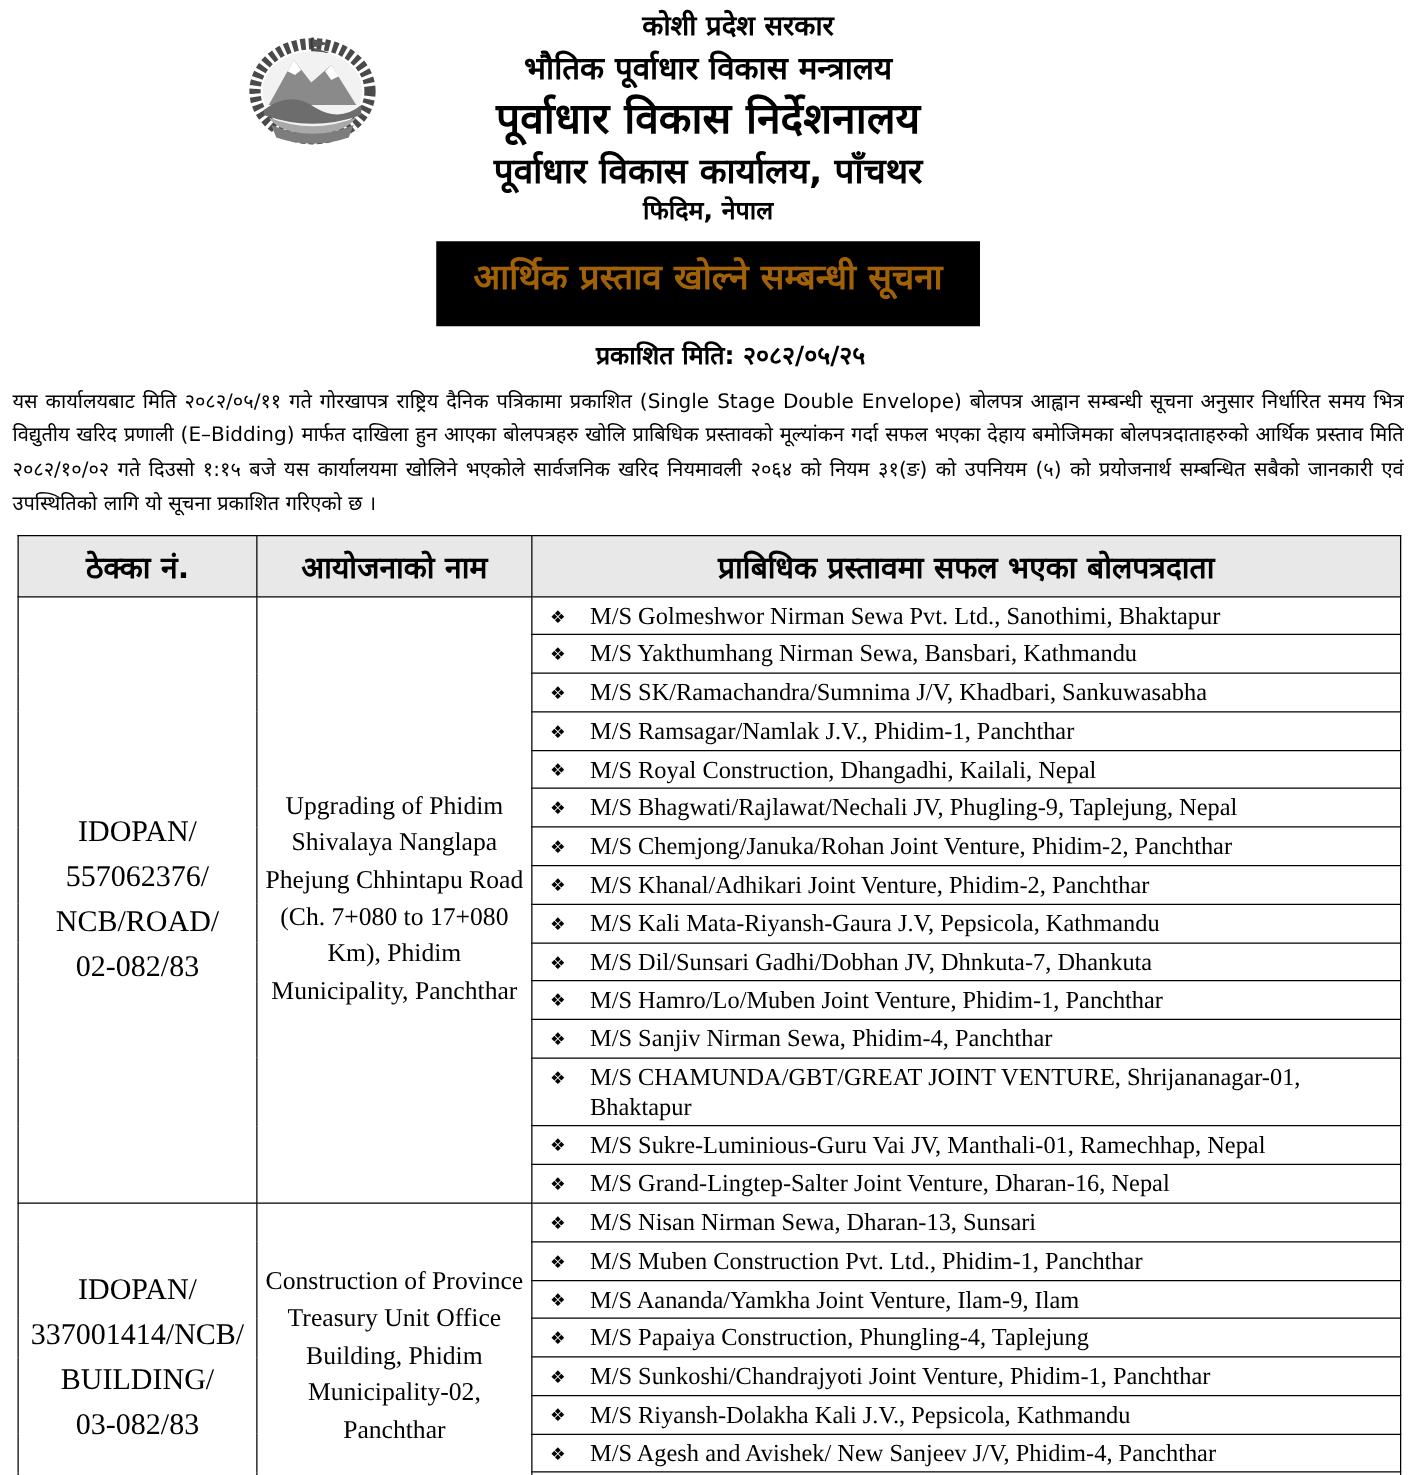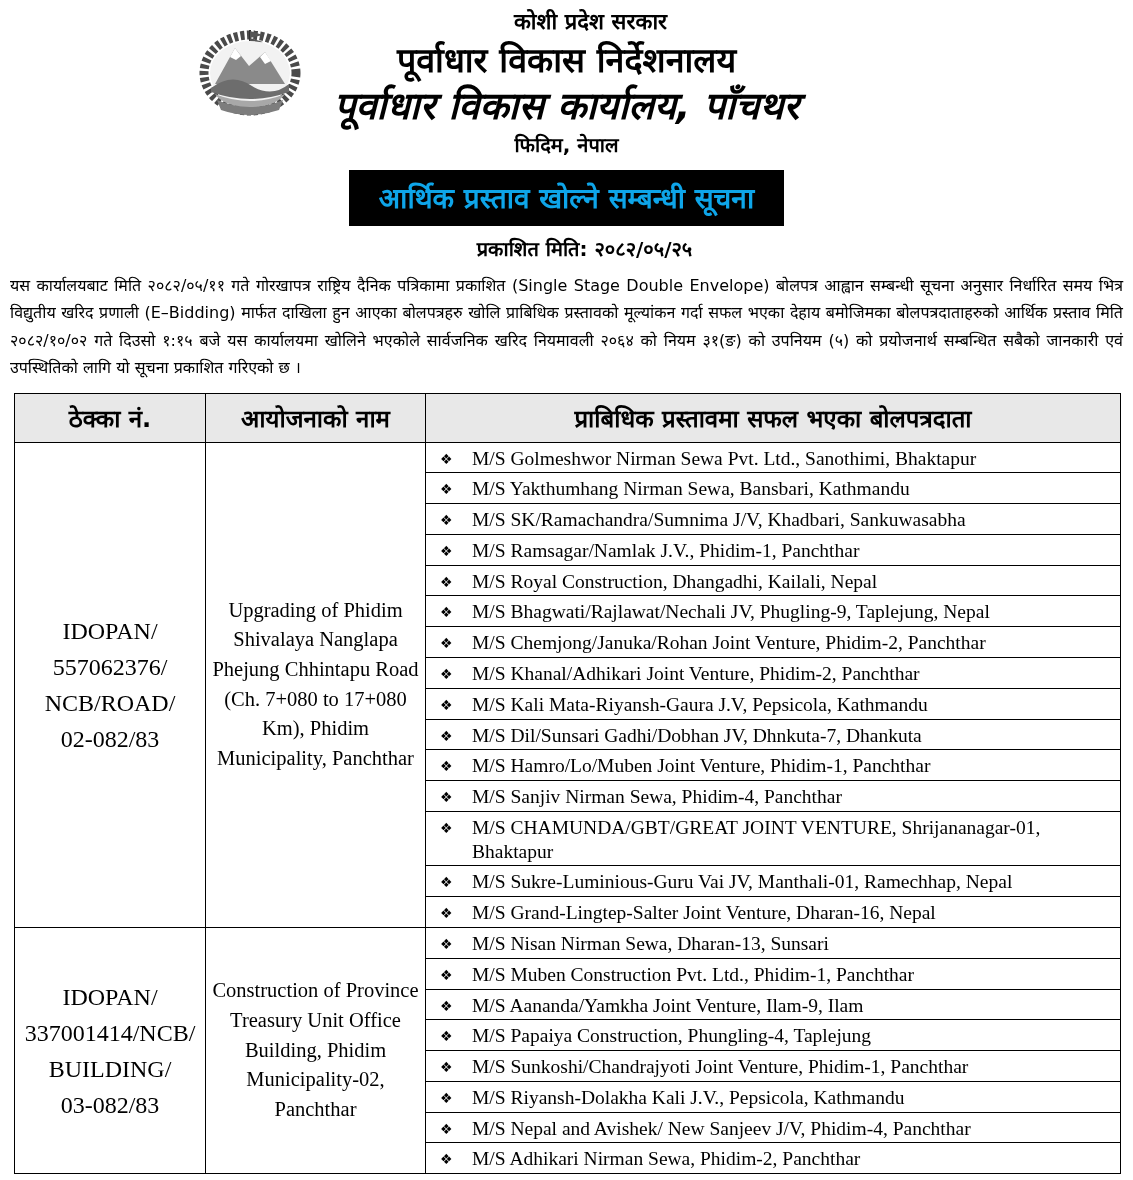--- a/index.html
+++ b/index.html
@@ -10,31 +10,31 @@
     height: 1180px;
     background: #ffffff;
     font-family: "DejaVu Sans", sans-serif;
     color: #000;
     overflow: hidden;
   }
   .letterhead { text-align: center; padding-top: 8px; }
   .lh-gov        { font-weight: bold; font-size: 22px; line-height: 1.25; padding-left: 48px; }
   .lh-ministry   { font-weight: bold; font-size: 25px; line-height: 1.3; margin-top: 3px; }
   .lh-directorate{ font-weight: bold; font-size: 34px; line-height: 1.25; margin-top: 3px; }
-  .lh-office     { font-weight: bold; font-size: 38px; line-height: 1.25; margin-top: 2px; font-style: italic; }
+  .lh-office     { font-weight: bold; font-size: 28px; line-height: 1.25; margin-top: 2px; }
   .lh-location   { font-weight: bold; font-size: 20px; line-height: 1.25; margin-top: 2px; }
   .emblem-wrap { position: absolute; left: 197px; top: 26px; width: 106px; height: 92px; }
   .banner-row { text-align: center; margin-top: 12px; }
   .banner {
     display: inline-block;
     background: #000000;
-    color: #0ea5e9;
+    color: #a16207;
     font-weight: bold;
     font-size: 28px;
-    padding: 8px 30px 10px;
+    padding: 8px 30px 22px;
   }
   .published { text-align: center; font-weight: bold; font-size: 20px; margin-top: 9px; padding-left: 36px; }
   .notice-body {
     margin: 10px 10px 0 10px;
     font-size: 16px;
     line-height: 27.5px;
     text-align: justify;
   }
   table.contracts {
     border-collapse: collapse;
@@ -116,20 +116,21 @@
       <path d="M14 62 Q35 46 55 60 Q75 72 92 58 L92 66 Q53 80 14 66 Z" fill="#6d6d6d"></path>
 
       <path d="M18 68 Q53 82 88 68 Q80 80 53 82 Q26 80 18 68 Z" fill="#a8a8a8"></path>
 
       <path d="M20 74 Q53 88 86 74 L82 84 Q53 94 24 84 Z" fill="#7d7d7d"></path>
     </svg>
   </div>
 
   <div class="letterhead">
     <div class="lh-gov">कोशी प्रदेश सरकार</div>
+    <div class="lh-ministry">भौतिक पूर्वाधार विकास मन्त्रालय</div>
     <div class="lh-directorate">पूर्वाधार विकास निर्देशनालय</div>
     <div class="lh-office">पूर्वाधार विकास कार्यालय, पाँचथर</div>
     <div class="lh-location">फिदिम, नेपाल</div>
   </div>
 
   <div class="banner-row">
     <div class="banner">आर्थिक प्रस्ताव खोल्ने सम्बन्धी सूचना</div>
   </div>
 
   <div class="published">प्रकाशित मिति: २०८२/०५/२५</div>
@@ -221,21 +222,21 @@
         <tr>
           <td class="bidder-cell"><span class="bullet">❖</span><span>M/S Papaiya Construction, Phungling-4, Taplejung</span></td>
         </tr>
         <tr>
           <td class="bidder-cell"><span class="bullet">❖</span><span>M/S Sunkoshi/Chandrajyoti Joint Venture, Phidim-1, Panchthar</span></td>
         </tr>
         <tr>
           <td class="bidder-cell"><span class="bullet">❖</span><span>M/S Riyansh-Dolakha Kali J.V., Pepsicola, Kathmandu</span></td>
         </tr>
         <tr>
-          <td class="bidder-cell"><span class="bullet">❖</span><span>M/S Nepal and Avishek/ New Sanjeev J/V, Phidim-4, Panchthar</span></td>
+          <td class="bidder-cell"><span class="bullet">❖</span><span>M/S Agesh and Avishek/ New Sanjeev J/V, Phidim-4, Panchthar</span></td>
         </tr>
         <tr>
           <td class="bidder-cell"><span class="bullet">❖</span><span>M/S Adhikari Nirman Sewa, Phidim-2, Panchthar</span></td>
         </tr>
       </tbody>
   </table>
 
   <div class="signature">कार्यालय प्रमुख</div>
 
 </div>

